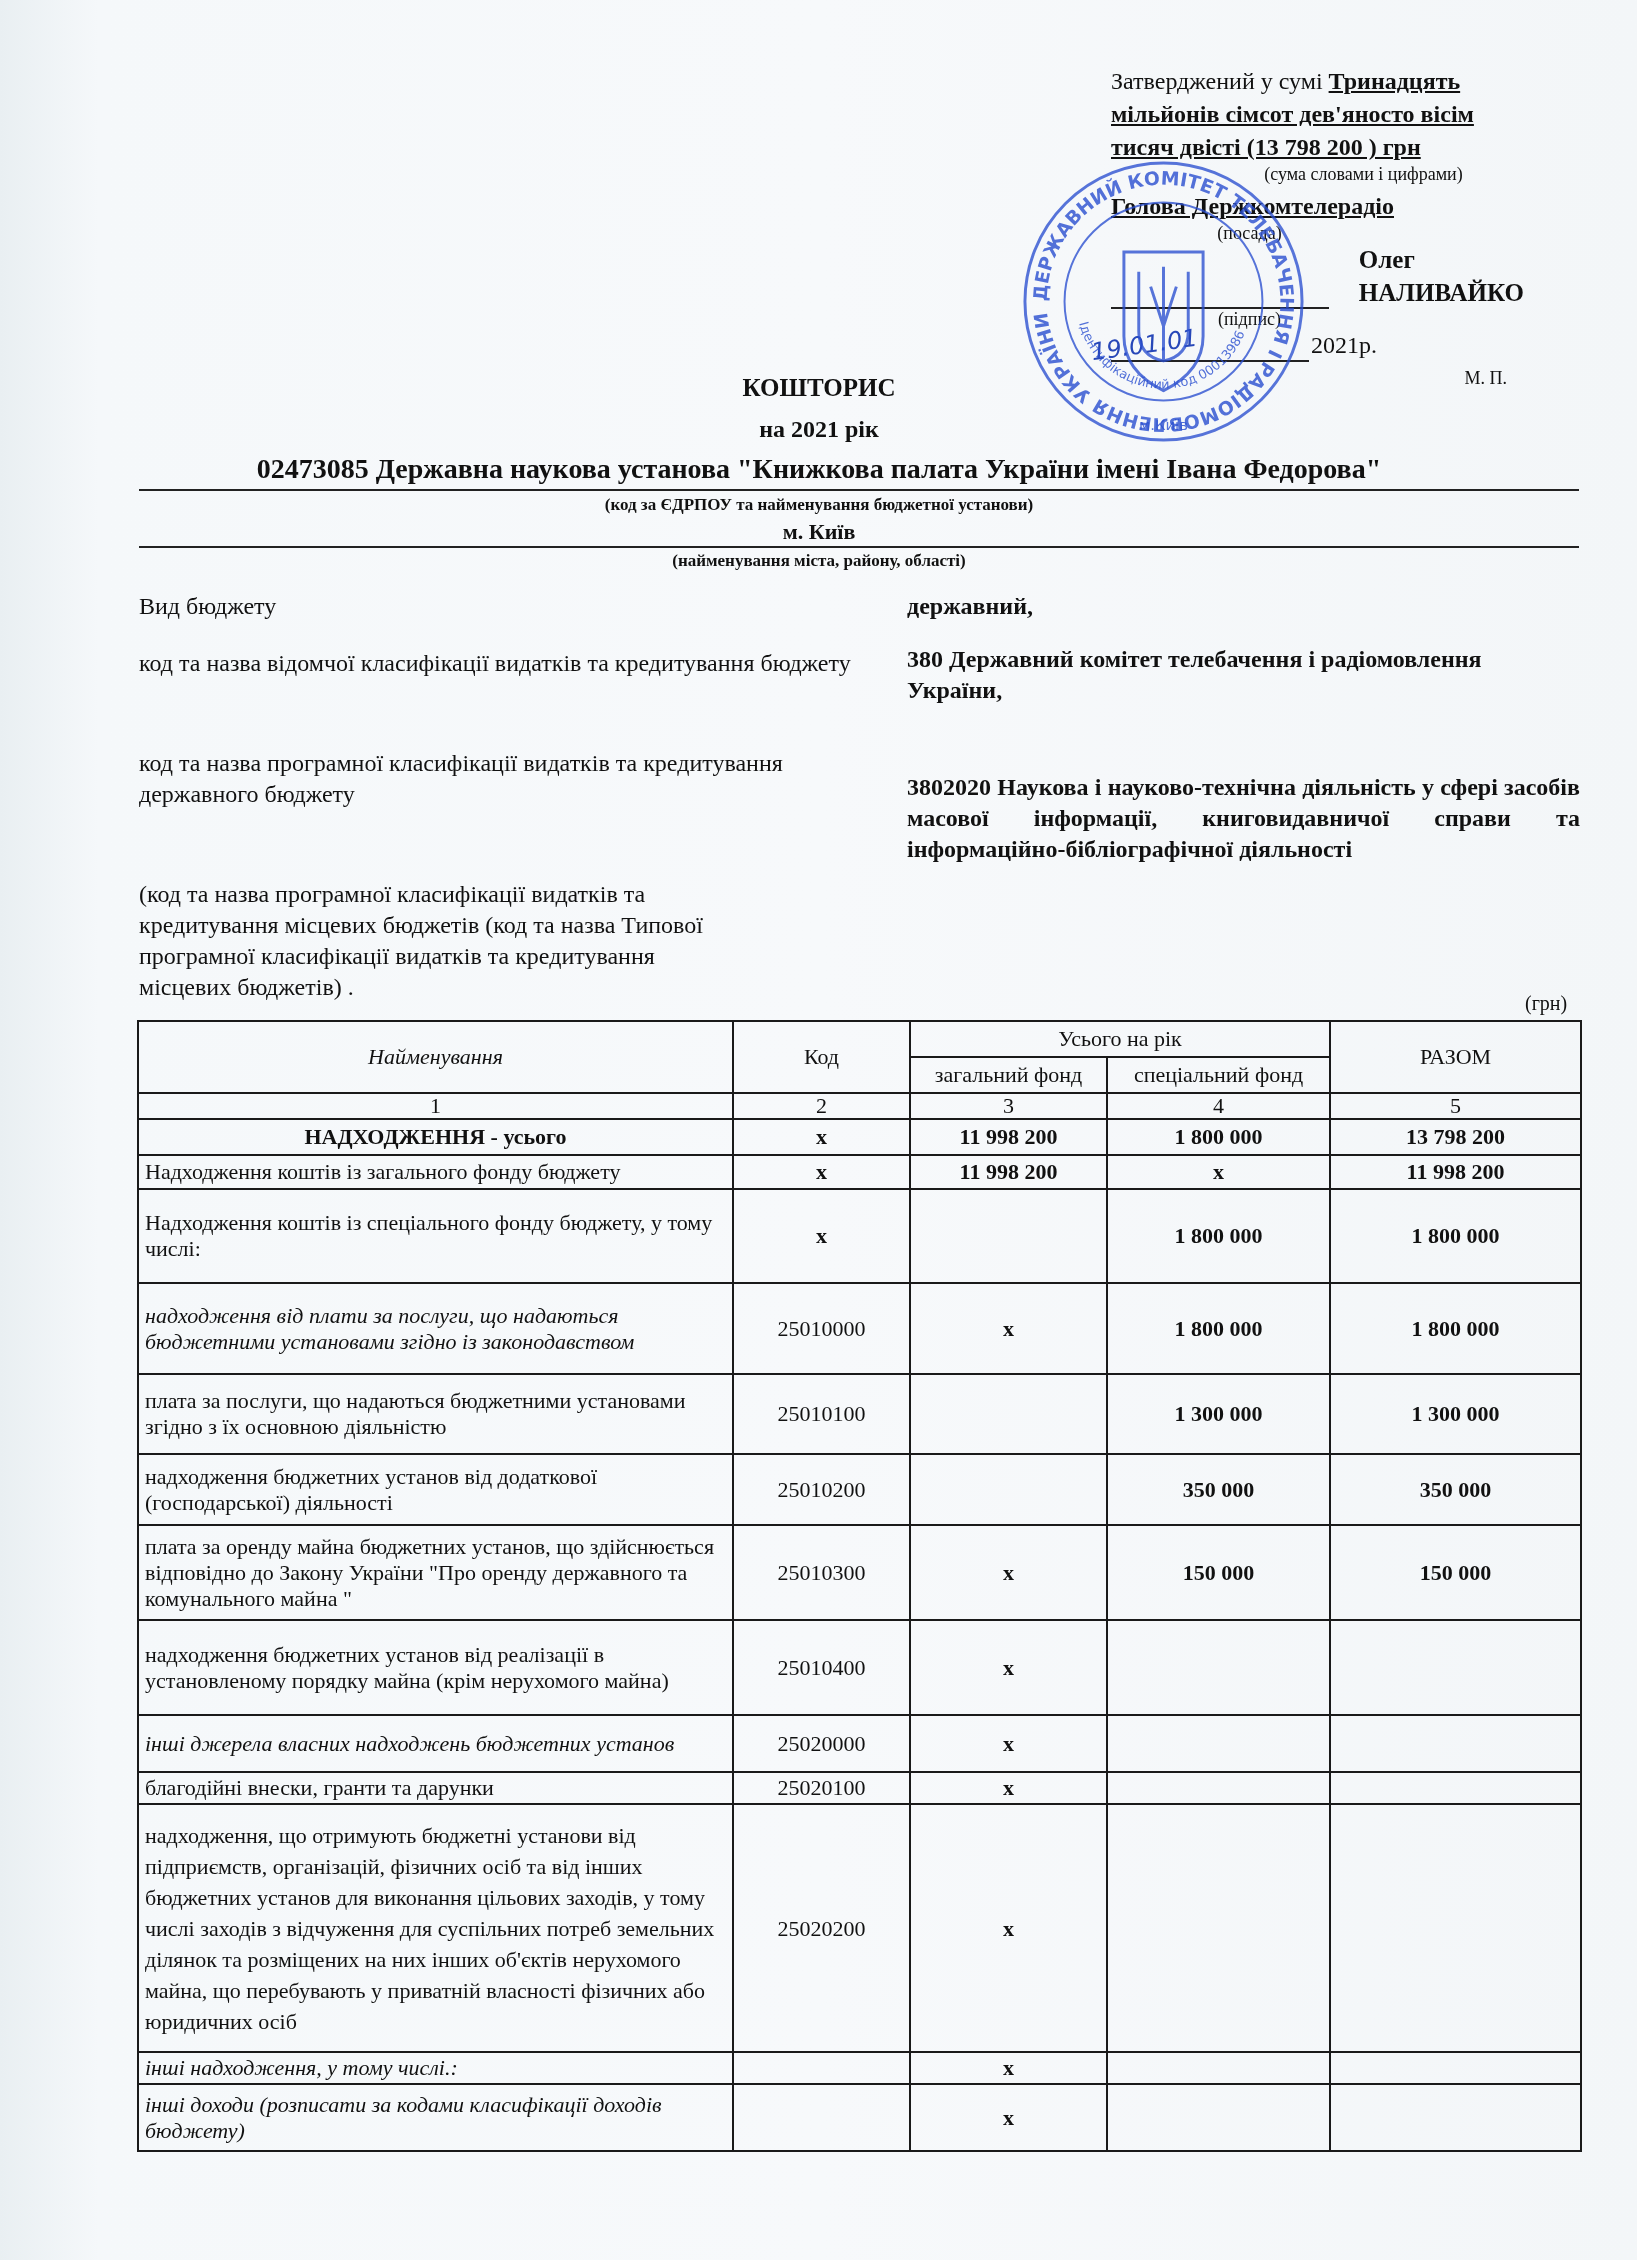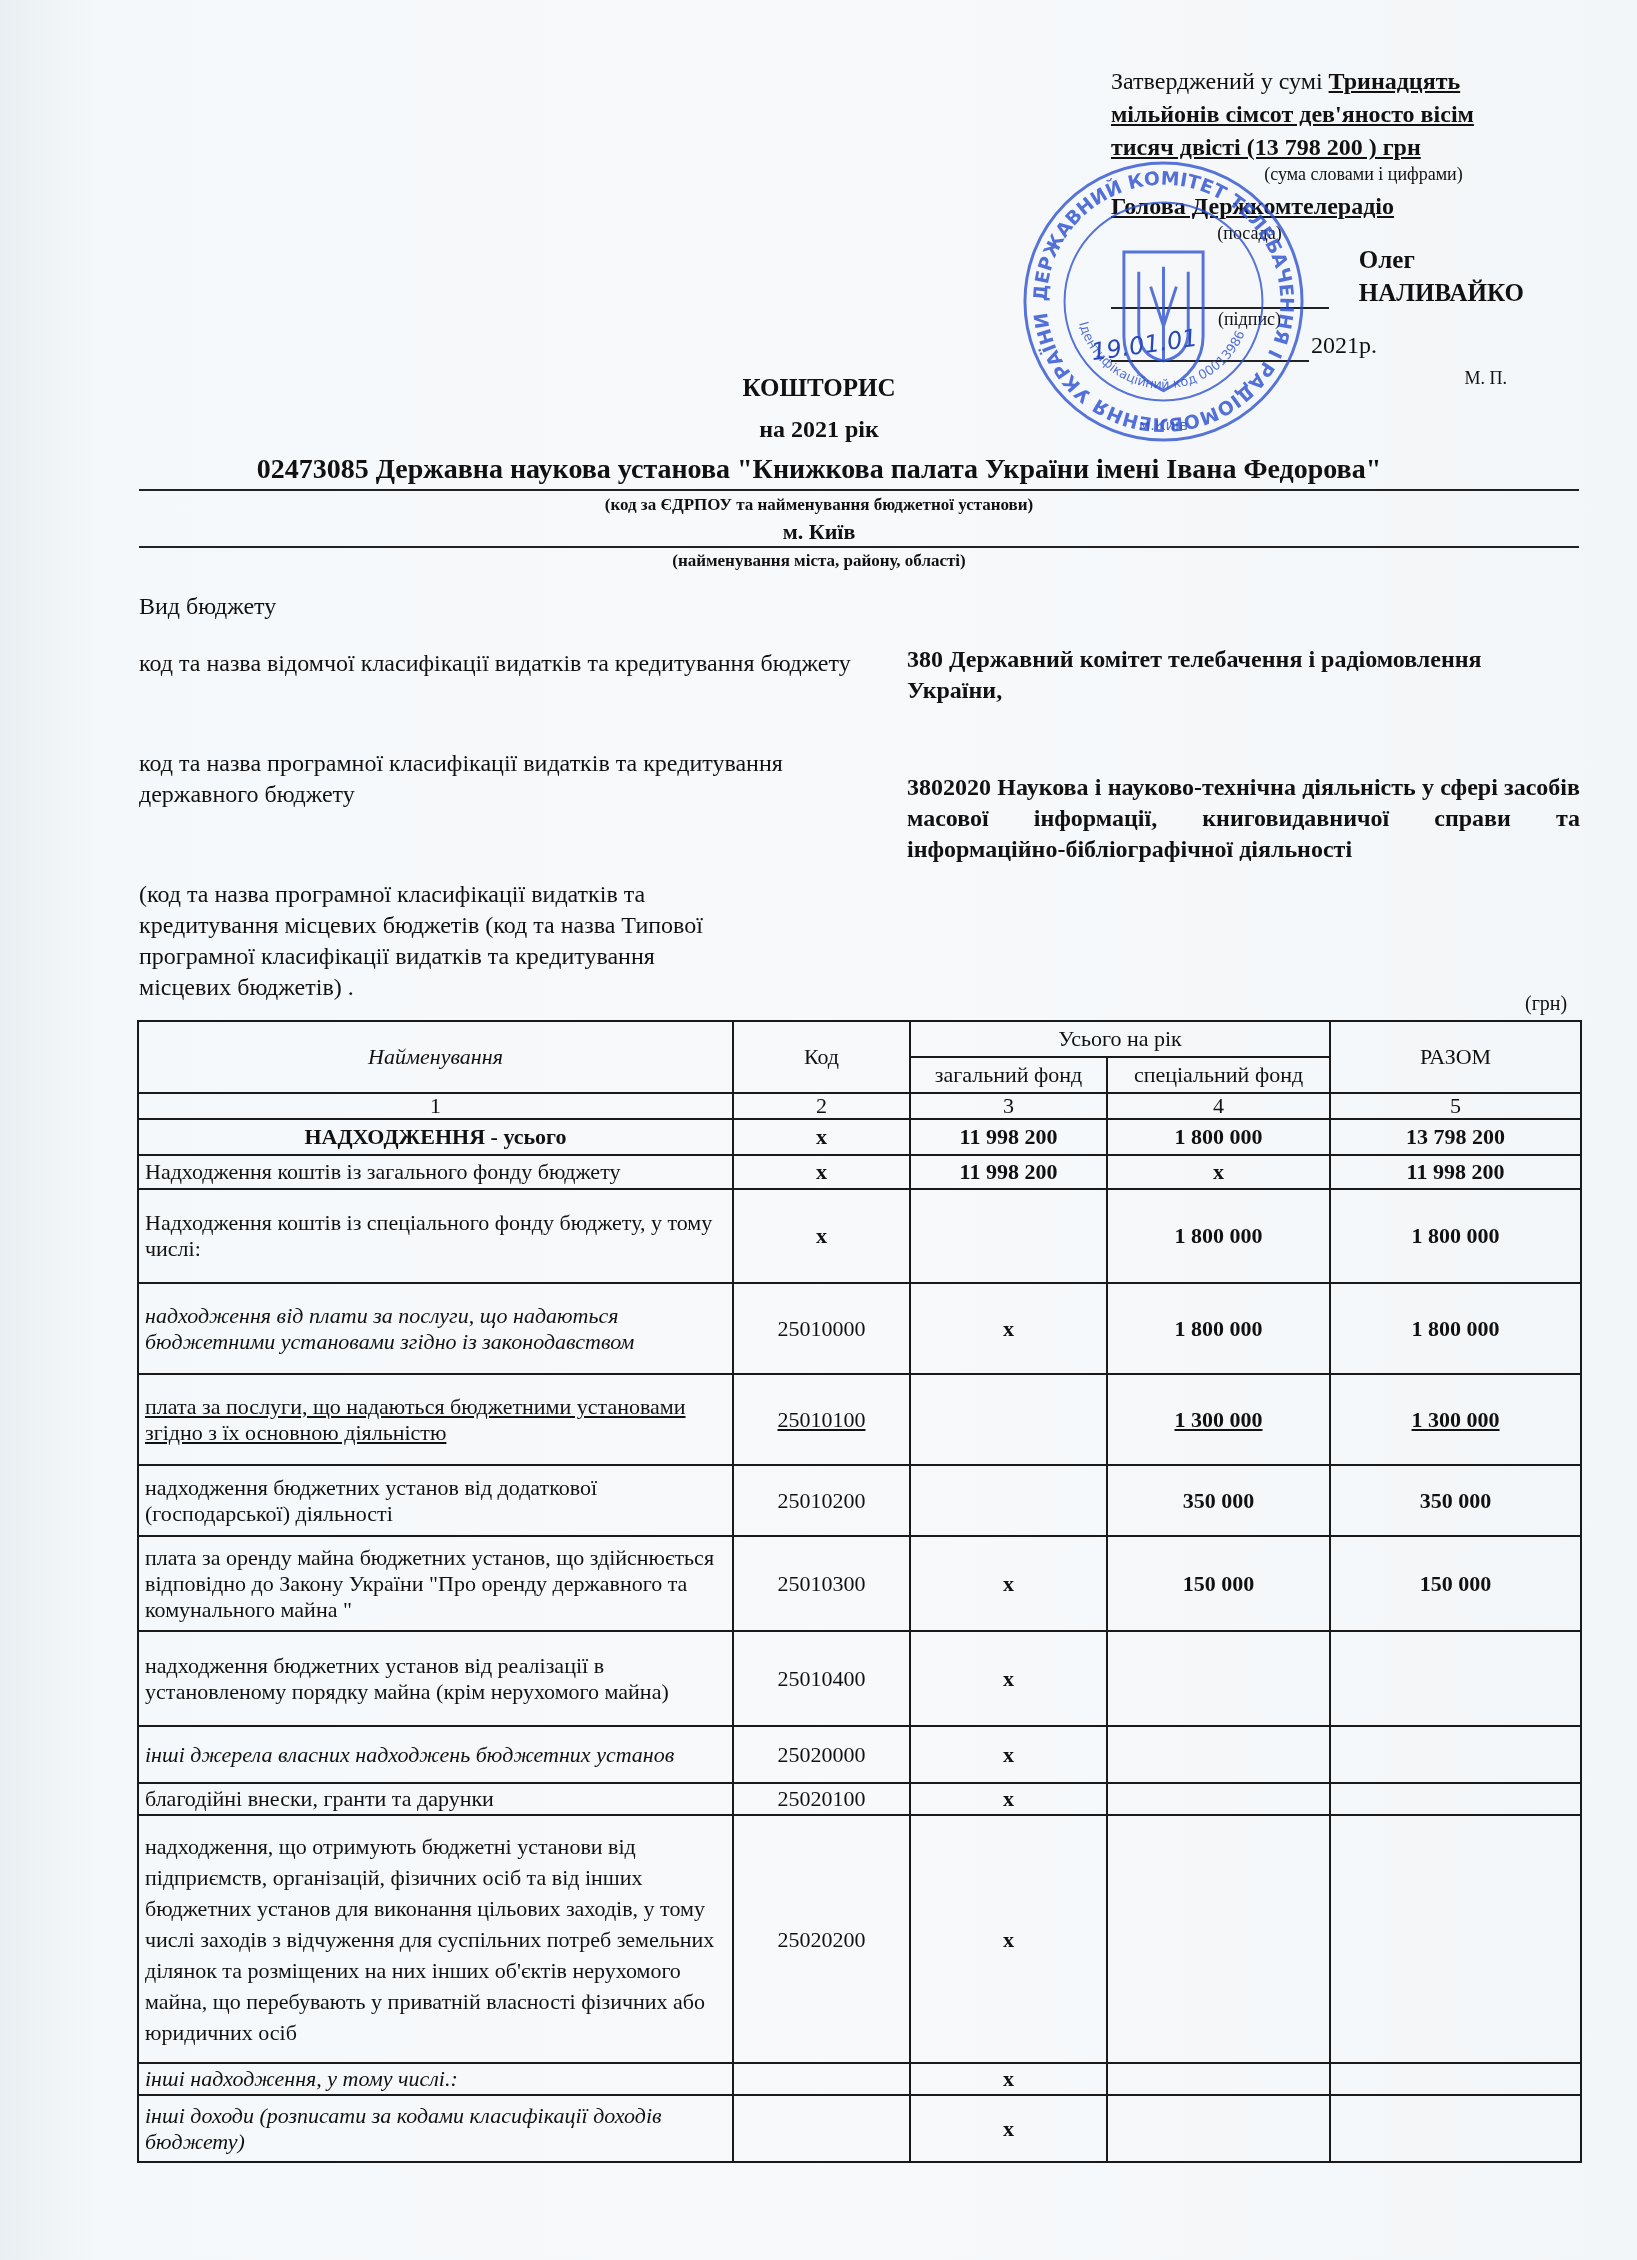--- a/index.html
+++ b/index.html
@@ -100,20 +100,21 @@
   <div class="abs caption" style="top:495px;">(код за ЄДРПОУ та найменування бюджетної установи)</div>
   <div class="abs title" style="top:519px; font-size:22px;">м. Київ</div>
   <div class="abs rule" style="top:546px;"></div>
   <div class="abs caption" style="top:551px;">(найменування міста, району, області)</div>
 
   <div class="abs lbl" style="left:139px; top:591px; width:733px;">Вид бюджету</div>
   <div class="abs lbl" style="left:139px; top:648px; width:752px;">код та назва відомчої класифікації видатків та кредитування бюджету</div>
   <div class="abs lbl" style="left:139px; top:748px; width:653px;">код та назва програмної класифікації видатків та кредитування державного бюджету</div>
   <div class="abs lbl" style="left:139px; top:879px; width:584px;">(код та назва програмної класифікації видатків та кредитування місцевих бюджетів (код та назва Типової програмної класифікації видатків та кредитування місцевих бюджетів) .</div>
 
+  <div class="abs val" style="left:907px; top:591px; width:673px;">державний,</div>
   <div class="abs val" style="left:907px; top:644px; width:634px;">380 Державний  комітет  телебачення і радіомовлення України,</div>
   <div class="abs val justify" style="left:907px; top:772px; width:673px;">3802020 Наукова і науково-технічна діяльність у сфері засобів масової інформації, книговидавничої справи та інформаційно-бібліографічної діяльності</div>
 
   <div class="abs" style="left:1525px; top:992px; font-size:20px;">(грн)</div>
 
   <table class="budget">
     <colgroup>
       <col style="width:595px">
         <col style="width:177px">
         <col style="width:197px">
@@ -161,21 +162,21 @@
         <td class="num">1 800 000</td>
         <td class="num">1 800 000</td>
       </tr>
       <tr style="height:91px;">
         <td class="it">надходження від плати за послуги, що надаються бюджетними установами згідно із законодавством</td>
         <td class="c">25010000</td>
         <td class="num">х</td>
         <td class="num">1 800 000</td>
         <td class="num">1 800 000</td>
       </tr>
-      <tr style="height:91px;text-decoration:underline;">
+      <tr style="height:80px;">
         <td>плата за послуги, що надаються бюджетними установами згідно з їх основною діяльністю</td>
         <td class="c">25010100</td>
         <td class="num"></td>
         <td class="num">1 300 000</td>
         <td class="num">1 300 000</td>
       </tr>
       <tr style="height:71px;">
         <td>надходження бюджетних установ від додаткової (господарської) діяльності</td>
         <td class="c">25010200</td>
         <td class="num"></td>

